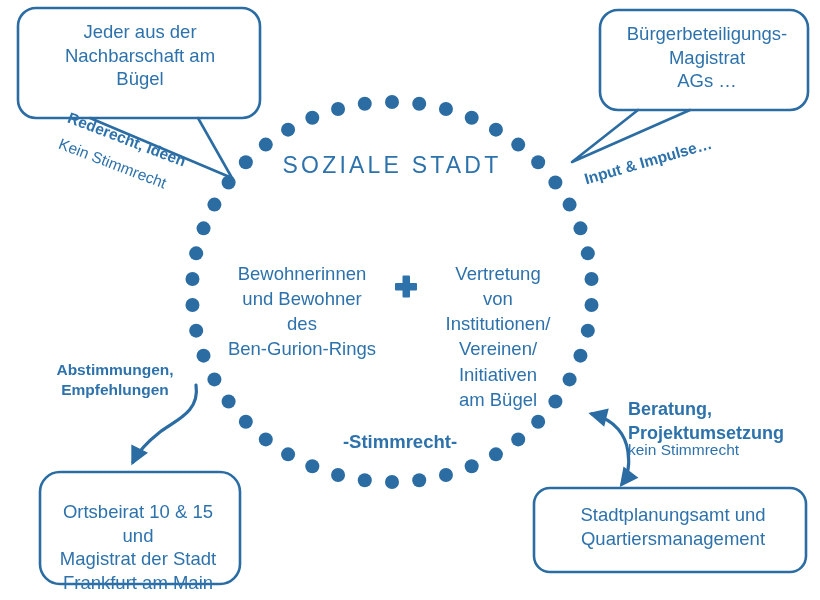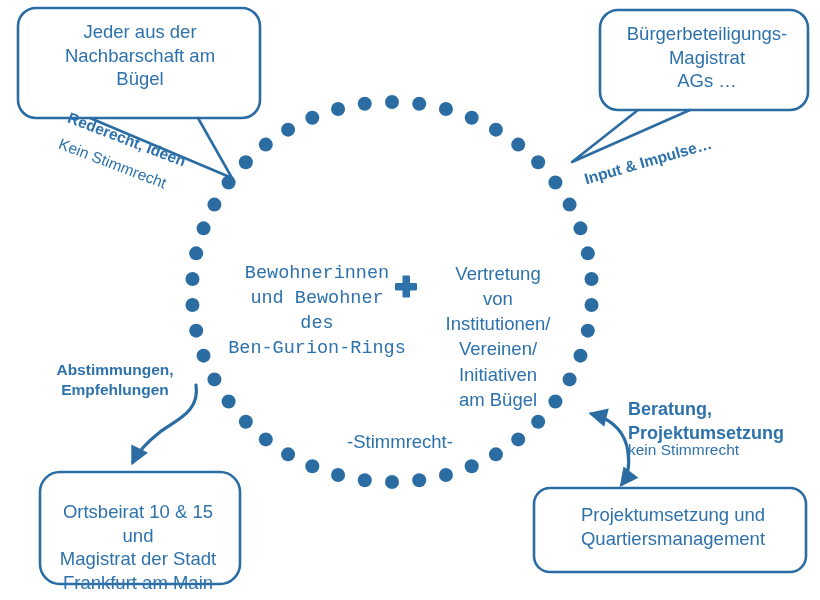--- a/index.html
+++ b/index.html
@@ -73,33 +73,33 @@
   }
   #title-sub2 {
     font-size: 23px;
     letter-spacing: 0.4px;
     line-height: 1.22;
     color: #2e72ac;
   }
 
   
   #center-left-text {
-    left: 227px; top: 261px; width: 180px;
+    left: 212px; top: 261px; width: 180px;
     font-size: 18.5px;
     line-height: 1.36;
-    font-family: Liberation Mono, monospace;
   }
   #center-right-text {
     left: 424px; top: 261px; width: 148px;
     font-size: 18.5px;
     line-height: 1.36;
   }
   #center-stimmrecht {
     left: 300px; top: 430px; width: 200px;
     font-size: 18.5px;
+    font-weight: bold;
   }
 
   
   .edge-label.rot-left-a {
     left: 72px; top: 108px; width: 150px;
     font-weight: bold;
     font-size: 15.5px;
     transform: rotate(21deg);
     transform-origin: left top;
     text-align: left;
@@ -231,20 +231,21 @@
   <div class="edge-label rot-left-a">Rederecht, Ideen</div>
   <div class="edge-label rot-left-b">Kein Stimmrecht</div>
 
   <div class="bubble-text" id="bubble-topright-text">Bürgerbeteiligungs-
 Magistrat
 AGs …</div>
 
   <div class="edge-label rot-right-a">Input &amp; Impulse…</div>
 
   <div class="title-block" id="title-block">
+    <div id="title-sub1">SOZIALE STADT</div>
   </div>
 
   <div class="center-text" id="center-left-text">Bewohnerinnen
 und Bewohner
 des
 Ben-Gurion-Rings</div>
   <div class="center-text" id="center-right-text">Vertretung
 von
 Institutionen/
 Vereinen/
@@ -257,16 +258,16 @@
 
   <div class="box-text" id="box-bottomleft-text">Ortsbeirat 10 &amp; 15
 und
 Magistrat der Stadt
 Frankfurt am Main</div>
 
   <div id="label-right-advice" class="edge-label">Beratung,
 Projektumsetzung</div>
   <div id="label-right-advice-sub" class="edge-label">kein Stimmrecht</div>
 
-  <div class="box-text" id="box-bottomright-text">Projektumsetzung und
+  <div class="box-text" id="box-bottomright-text">Stadtplanungsamt und
 Quartiersmanagement</div>
 
 </div>
 
 </body></html>

